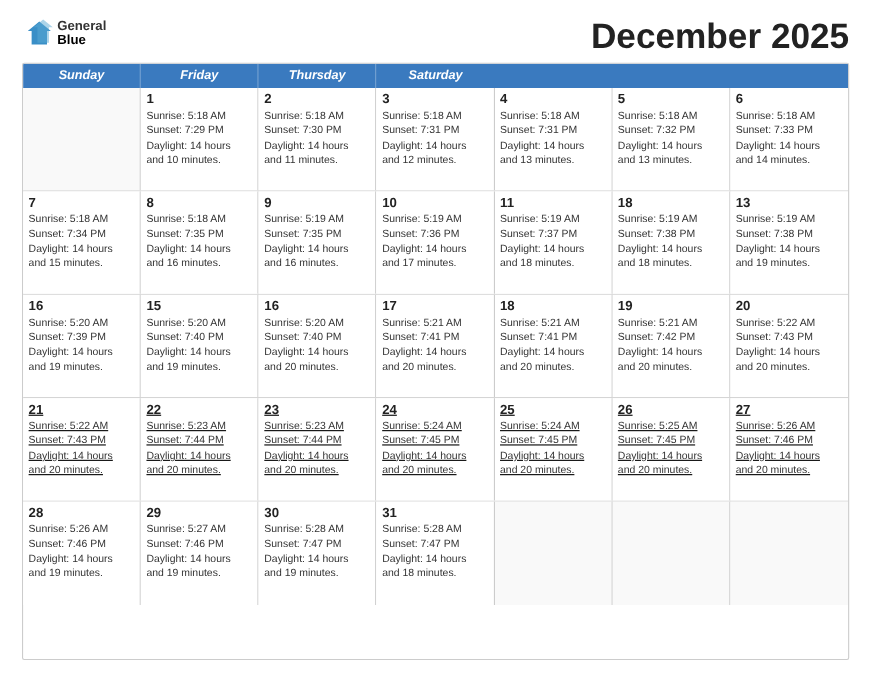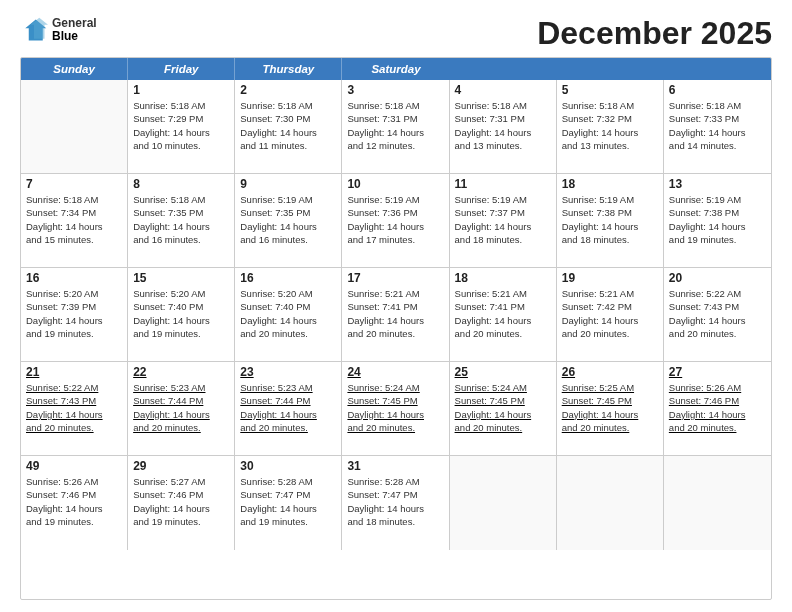--- a/index.html
+++ b/index.html
@@ -328,21 +328,21 @@
           <div class="cal-cell">
             <span class="day-num">27</span>
             <div class="day-info" style="white-space: pre-line;">Sunrise: 5:26 AM
 Sunset: 7:46 PM
 Daylight: 14 hours
 and 20 minutes.</div>
           </div>
         </div>
         <div class="cal-row" style="min-height: 94px;">
           <div class="cal-cell">
-            <span class="day-num">49</span>
+            <span class="day-num">28</span>
             <div class="day-info" style="white-space: pre-line;">Sunrise: 5:26 AM
 Sunset: 7:46 PM
 Daylight: 14 hours
 and 19 minutes.</div>
           </div>
           <div class="cal-cell">
             <span class="day-num">29</span>
             <div class="day-info" style="white-space: pre-line;">Sunrise: 5:27 AM
 Sunset: 7:46 PM
 Daylight: 14 hours

